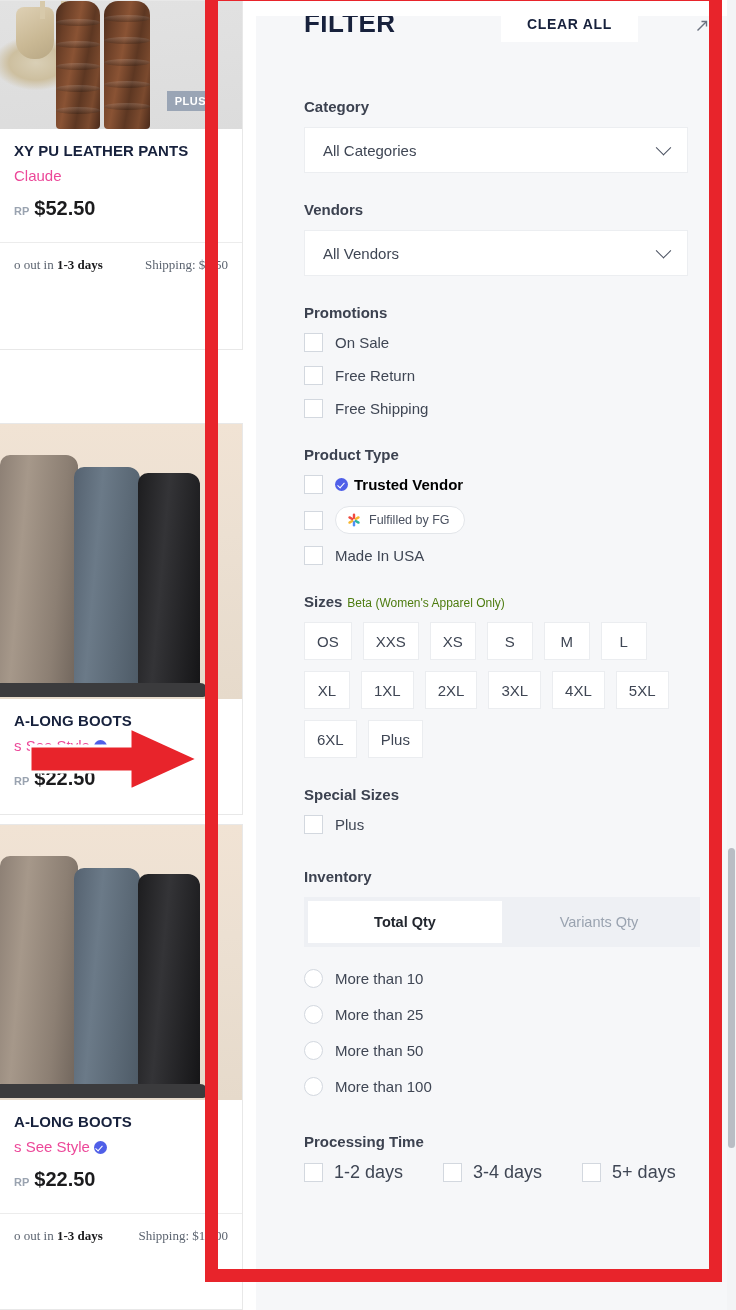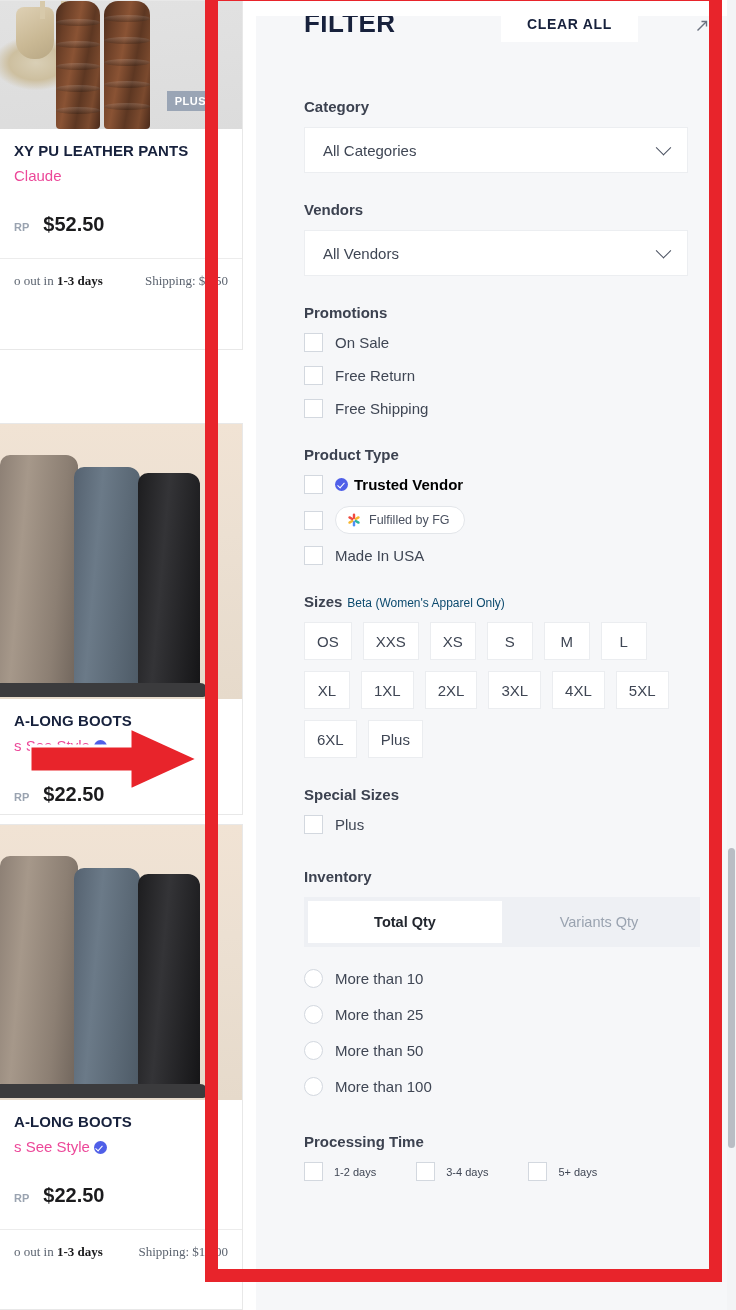--- a/index.html
+++ b/index.html
@@ -125,24 +125,24 @@
   .verify-dot::after {
     content: "";
     position: absolute;
     left: 3.6px; top: 2.6px;
     width: 3px; height: 6px;
     border: solid #ffffff;
     border-width: 0 1.6px 1.6px 0;
     transform: rotate(42deg);
   }
   .price-row {
-    margin-top: 28px;
+    margin-top: 12px;
     display: flex;
     align-items: baseline;
-    gap: 14px;
+    gap: 5px;
     text-align: right;
   }
   .price-label { font-size: 11px; color: #9aa3b0; font-weight: bold; }
   .price-value { font-size: 20px; font-weight: bold; color: #1b1b1d; }
   .card-foot {
     margin-top: 22px;
     border-top: 1px solid #ececec;
     padding: 14px 14px 14px 14px;
     display: flex;
     justify-content: space-between;
@@ -198,21 +198,21 @@
   .fsection { padding: 0 48px; }
   .flabel {
     font-size: 15px;
     font-weight: bold;
     color: #3c4250;
     margin-bottom: 12px;
   }
   .flabel .sub {
     font-size: 12px;
     font-weight: normal;
-    color: #0c4a6e;
+    color: #4d7c0f;
     margin-left: 5px;
   }
   .select-box {
     position: relative;
     background: #ffffff;
     border: 1px solid #eceef1;
     height: 46px;
     display: flex;
     align-items: center;
     padding: 0 18px;
@@ -320,21 +320,21 @@
   .rb-label { font-size: 15px; color: #3f4654; }
 
   .proc-row { display: flex; align-items: center; gap: 0; }
   .proc-item {
     display: flex;
     align-items: center;
     gap: 11px;
     cursor: pointer;
   }
   .proc-item + .proc-item { margin-left: 40px; }
-  .proc-label { font-size: 11px; color: #3f4654; white-space: nowrap; }
+  .proc-label { font-size: 18px; color: #3f4654; white-space: nowrap; }
 
   
   .scrollbar-track {
     position: absolute;
     right: 0; top: 0;
     width: 9px; height: 1310px;
     background: #f3f4f6;
   }
   .scrollbar-thumb {
     position: absolute;

